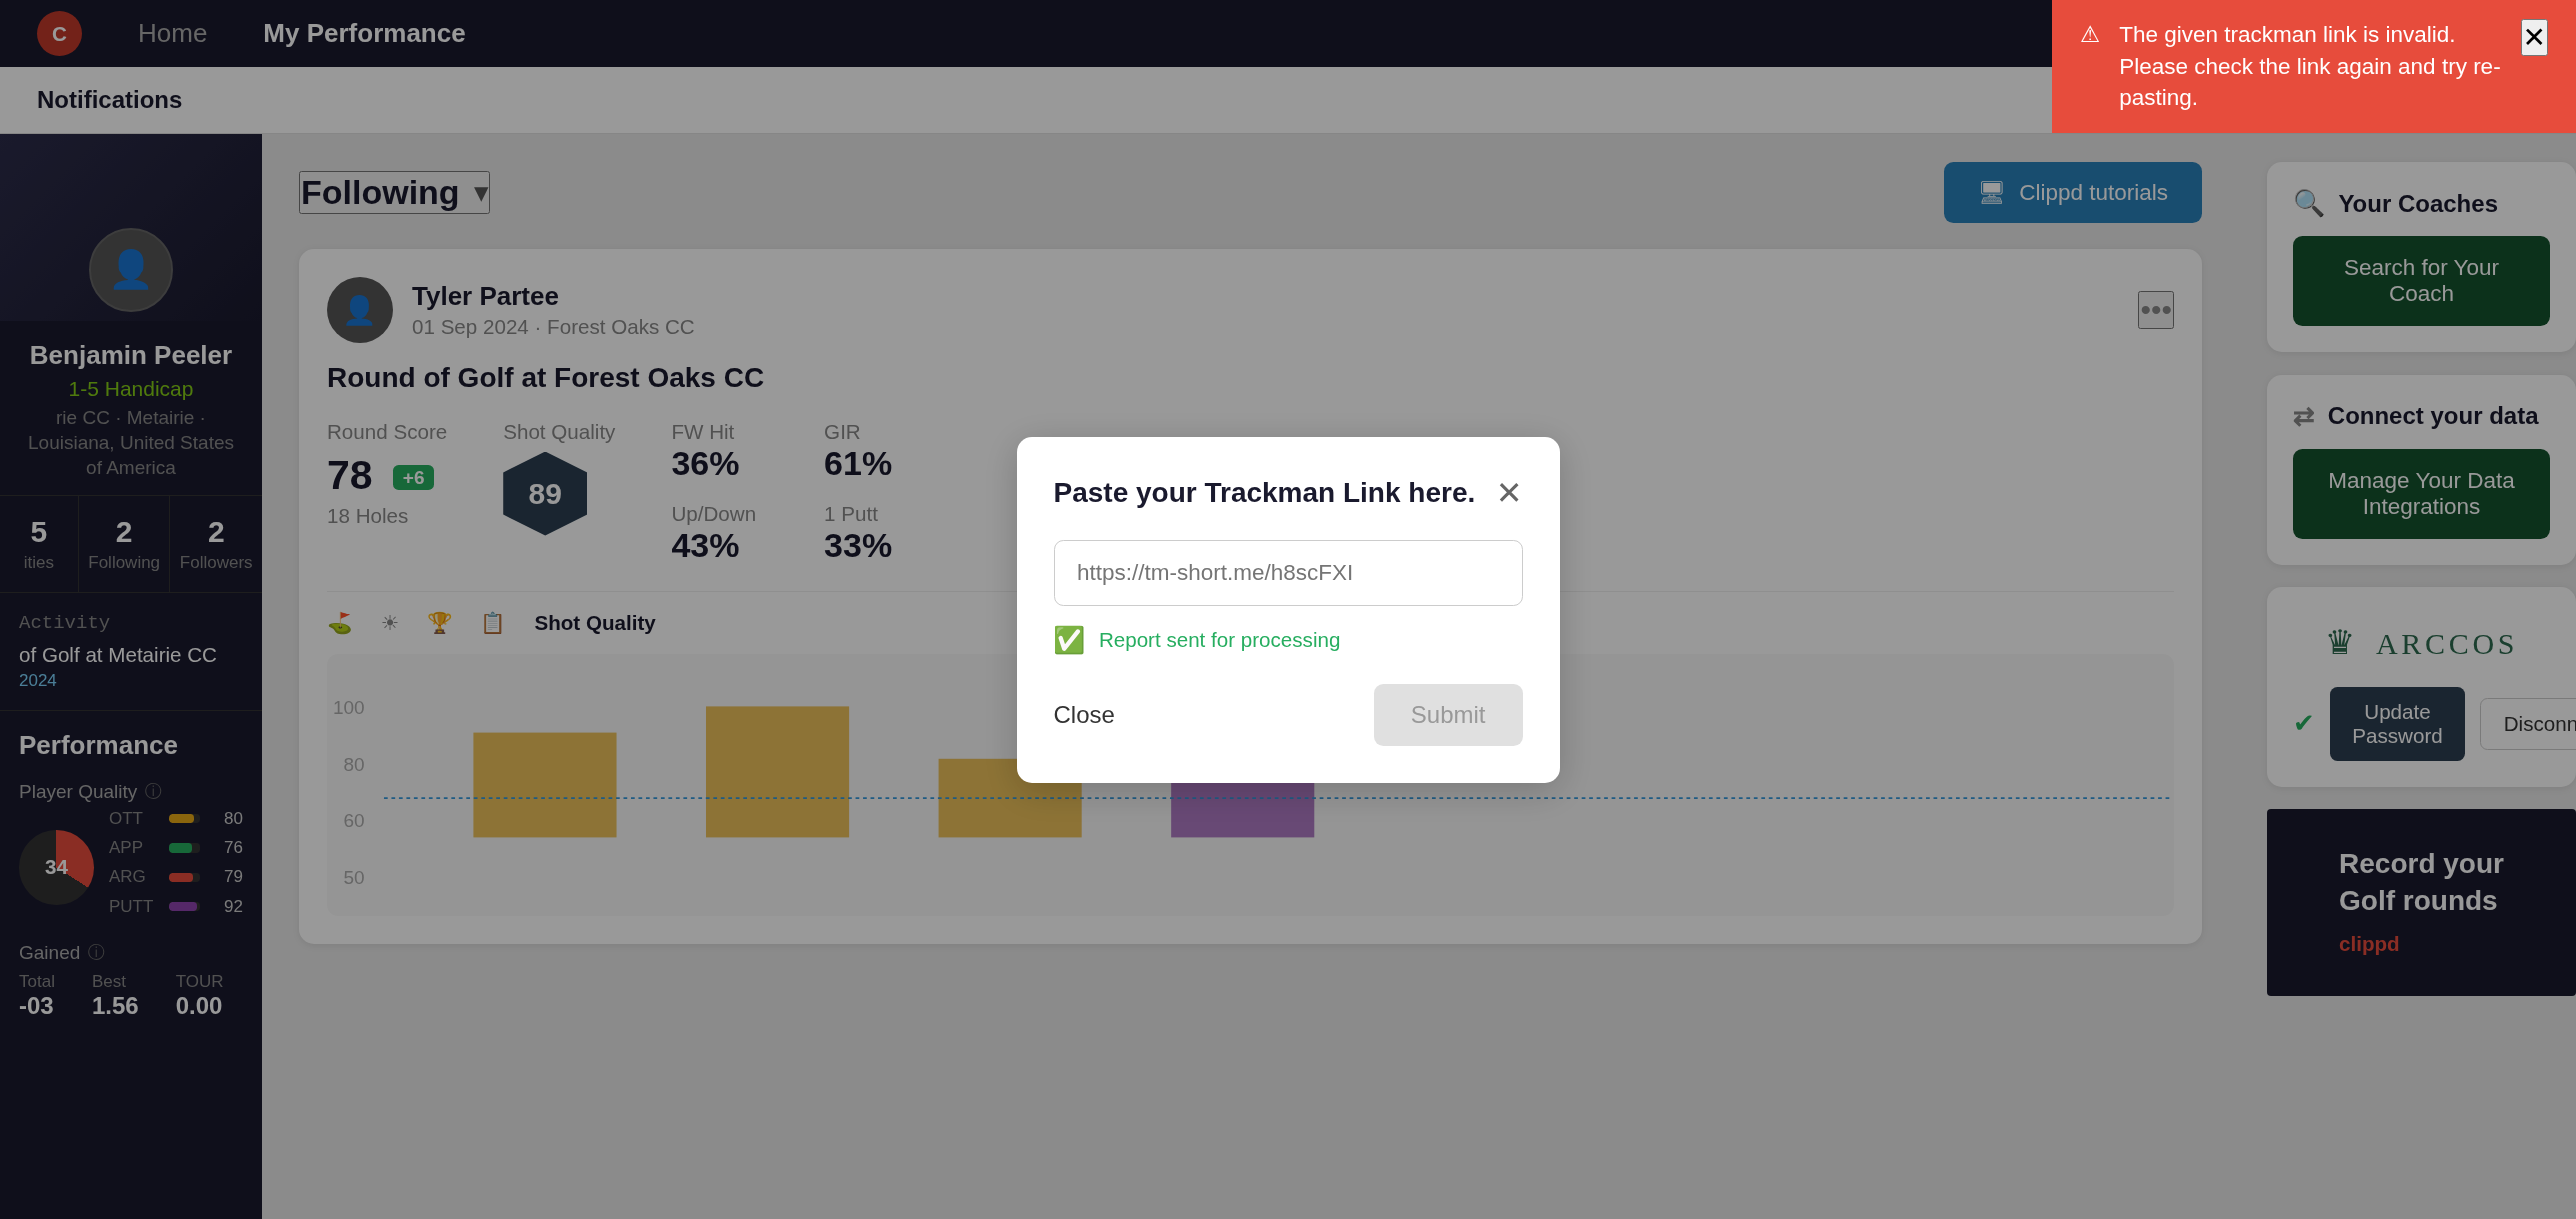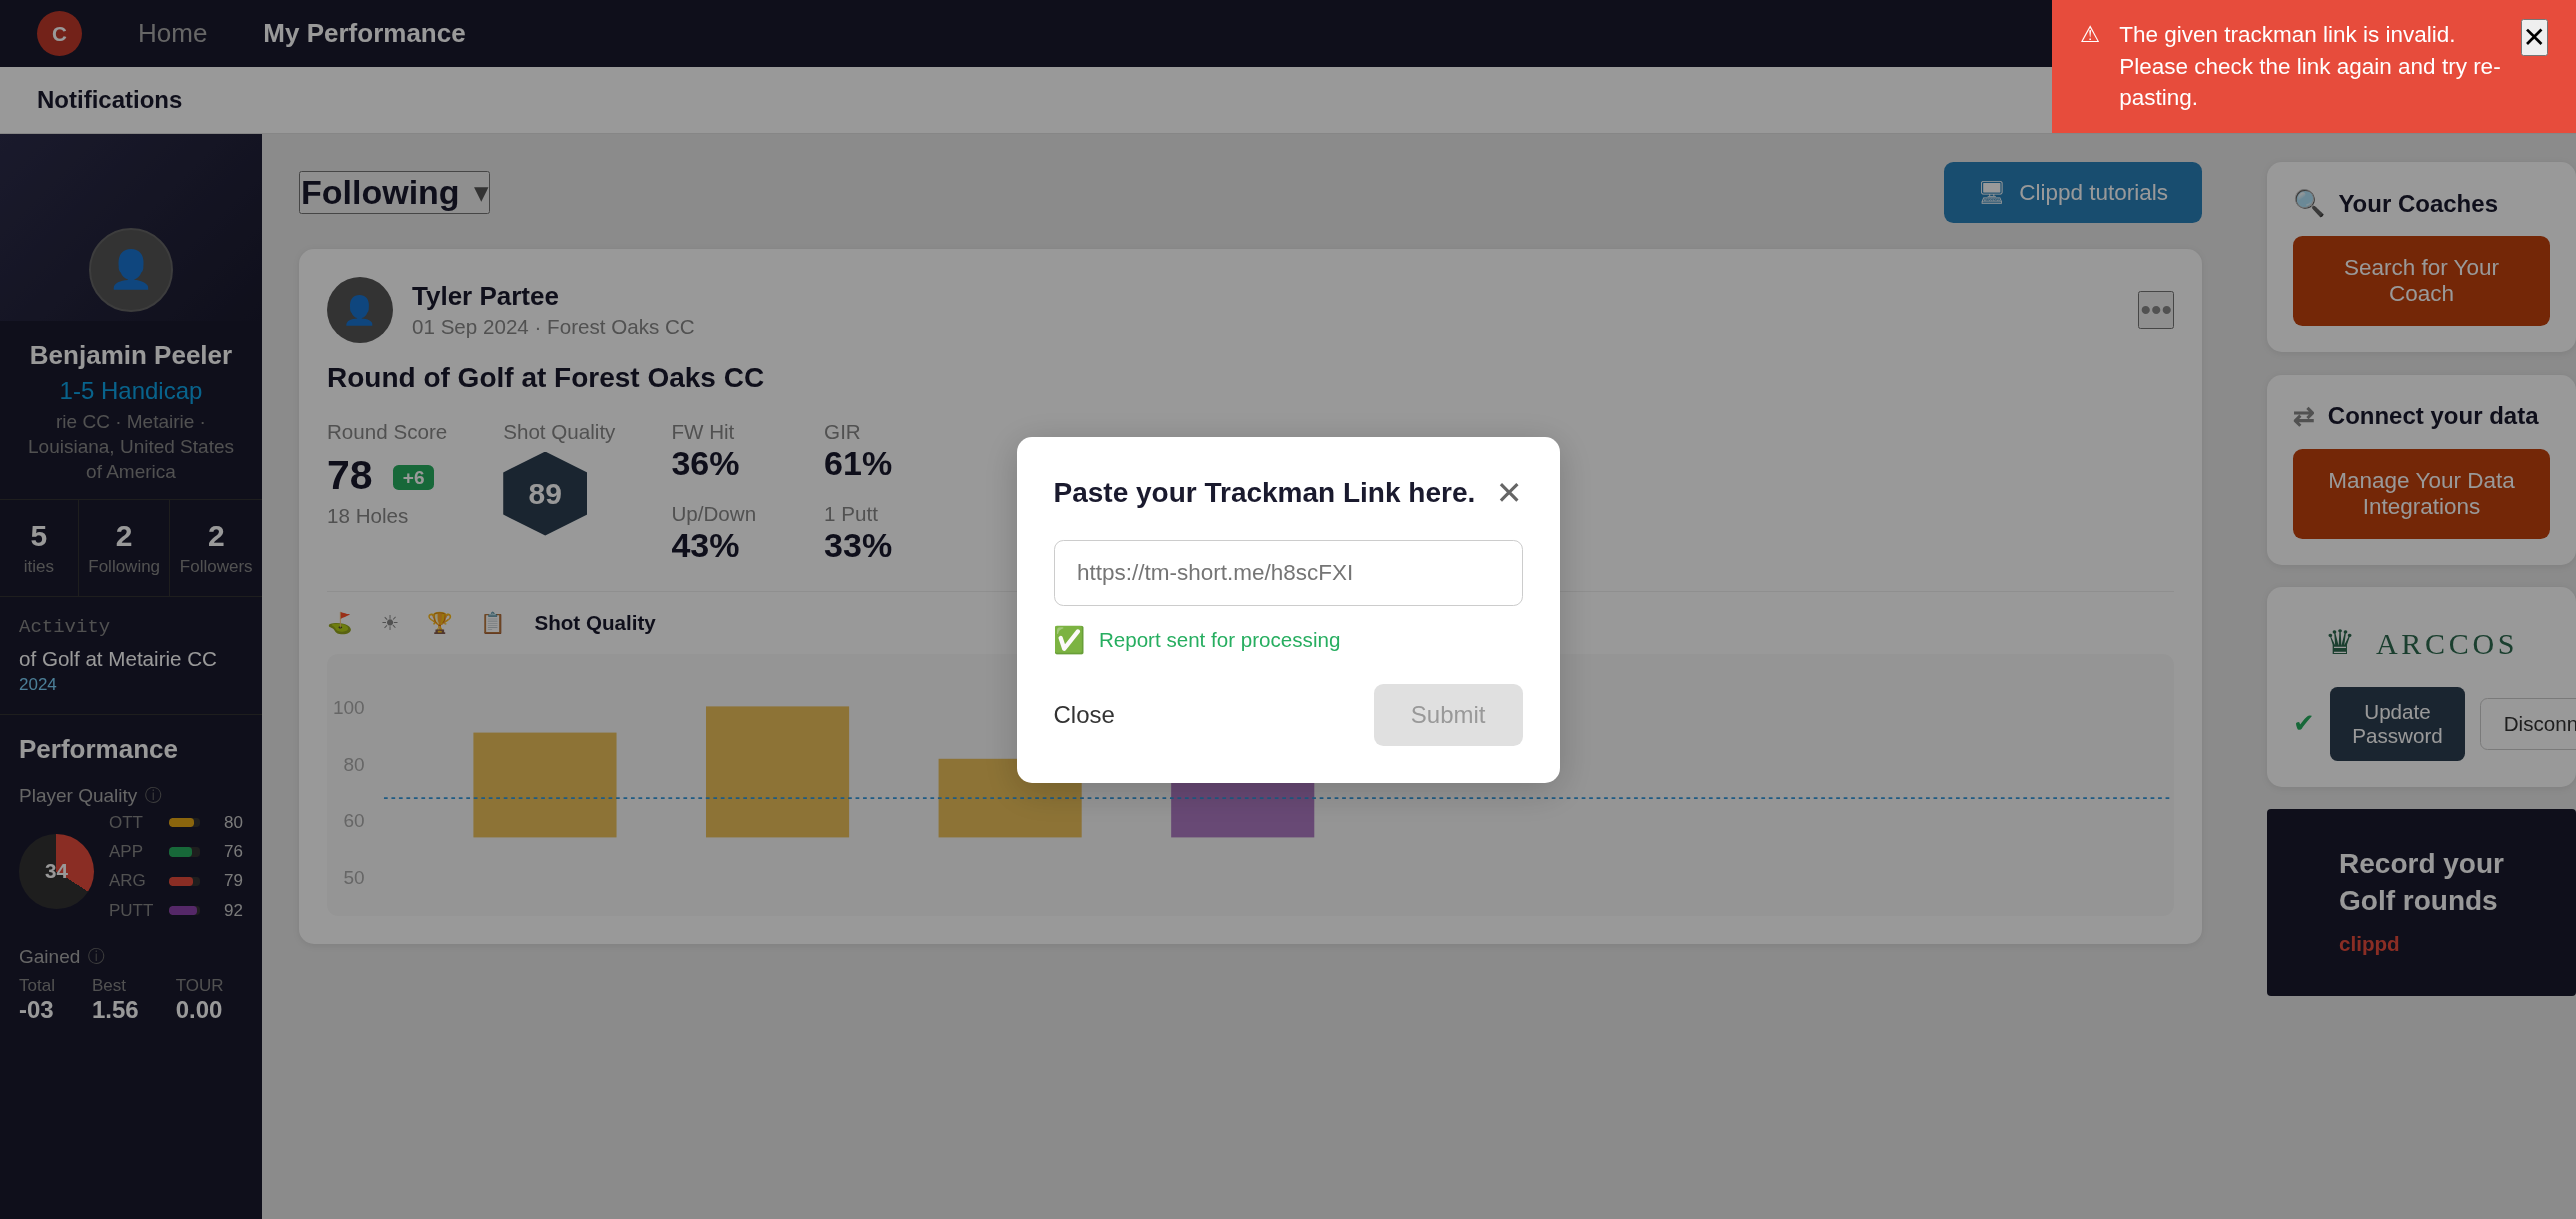--- a/index.html
+++ b/index.html
@@ -51,21 +51,21 @@
       width: 100%; height: 100%; background: linear-gradient(135deg, #2c2c4a 0%, #1a1a2e 100%);
     }
     .sidebar-avatar {
       position: absolute; bottom: 9.4px; left: 50%; transform: translateX(-50%);
       width: 84px; height: 84px; border-radius: 50%; background: #555;
       display: flex; align-items: center; justify-content: center;
       font-size: 37px; color: #ccc; border: 2.8px solid #666;
     }
     .sidebar-user-info { padding: 19px 19px 15px; text-align: center; }
     .sidebar-name { font-size: 26px; font-weight: 700; }
-    .sidebar-handicap { font-size: 24px; color: #0ea5e9; margin-top: 5.6px; }
+    .sidebar-handicap { font-size: 21px; color: #84cc16; margin-top: 5.6px; }
     .sidebar-location { font-size: 19px; color: #888; margin-top: 5.6px; line-height: 1.3; }
     .sidebar-stats { display: flex; border-top: 0.9px solid #333; border-bottom: 0.9px solid #333; }
     .sidebar-stat { flex: 1; text-align: center; padding: 19px 9.4px; border-right: 0.9px solid #333; }
     .sidebar-stat:last-child { border-right: none; }
     .sidebar-stat-val { font-size: 30px; font-weight: 700; }
     .sidebar-stat-lbl { font-size: 17px; color: #888; margin-top: 3.7px; }
     .sidebar-activity { padding: 19px; }
     .sidebar-activity-title { font-size: 19px; color: #888; margin-bottom: 9.4px; font-family: Liberation Mono, monospace; }
     .sidebar-activity-item { font-size: 20.6px; color: #ffffff; }
     .sidebar-activity-date { font-size: 17px; color: #7dd3fc; margin-top: 3.7px; }
@@ -138,21 +138,21 @@
     .chart-area { position: relative; height: 262px; background: #f9f9f9; border-radius: 11.2px; margin-top: 19px; }
     .chart-y-labels { position: absolute; left: 0; top: 16px; bottom: 0; display: flex; flex-direction: column; justify-content: space-around; padding: 9.4px 0; }
     .chart-y-label { font-size: 19px; color: #aaa; width: 47px; text-align: right; padding-right: 9.4px; }
 
     
     .right-panel { width: 337px; flex-shrink: 0; padding: 28px 0 28px 28px; display: flex; flex-direction: column; gap: 22.5px; overflow-y: auto; }
     .panel-card { background: #fff; border-radius: 15px; padding: 26px; box-shadow: 0 1.9px 7.5px rgba(0,0,0,0.08); }
     .panel-card-title { font-size: 24px; font-weight: 700; color: #1a1a2e; margin-bottom: 17px; display: flex; align-items: center; gap: 13px; }
     .panel-search-icon { font-size: 26px; color: #888; }
     .panel-btn {
-      width: 100%; background: #c2410c; color: #fff; border: none;
+      width: 100%; background: #14532d; color: #fff; border: none;
       padding: 19px; border-radius: 9.4px; font-size: 22.5px; cursor: pointer; text-align: center;
     }
     .panel-connect-icon { font-size: 26px; color: #888; }
     .arccos-logo { text-align: center; padding: 9.4px 0; font-family: serif; font-size: 30px; color: #2d6a4f; letter-spacing: 3.7px; }
     .arccos-crown { font-size: 34px; color: #2d6a4f; margin-right: 7.5px; }
     .panel-integrate-row { display: flex; align-items: center; gap: 15px; margin-top: 15px; }
     .panel-check { color: #27ae60; font-size: 26px; }
     .panel-btn-sm {
       background: #2c3e50; color: #fff; border: none;
       padding: 13px 22.5px; border-radius: 7.5px; font-size: 20.6px; cursor: pointer;

